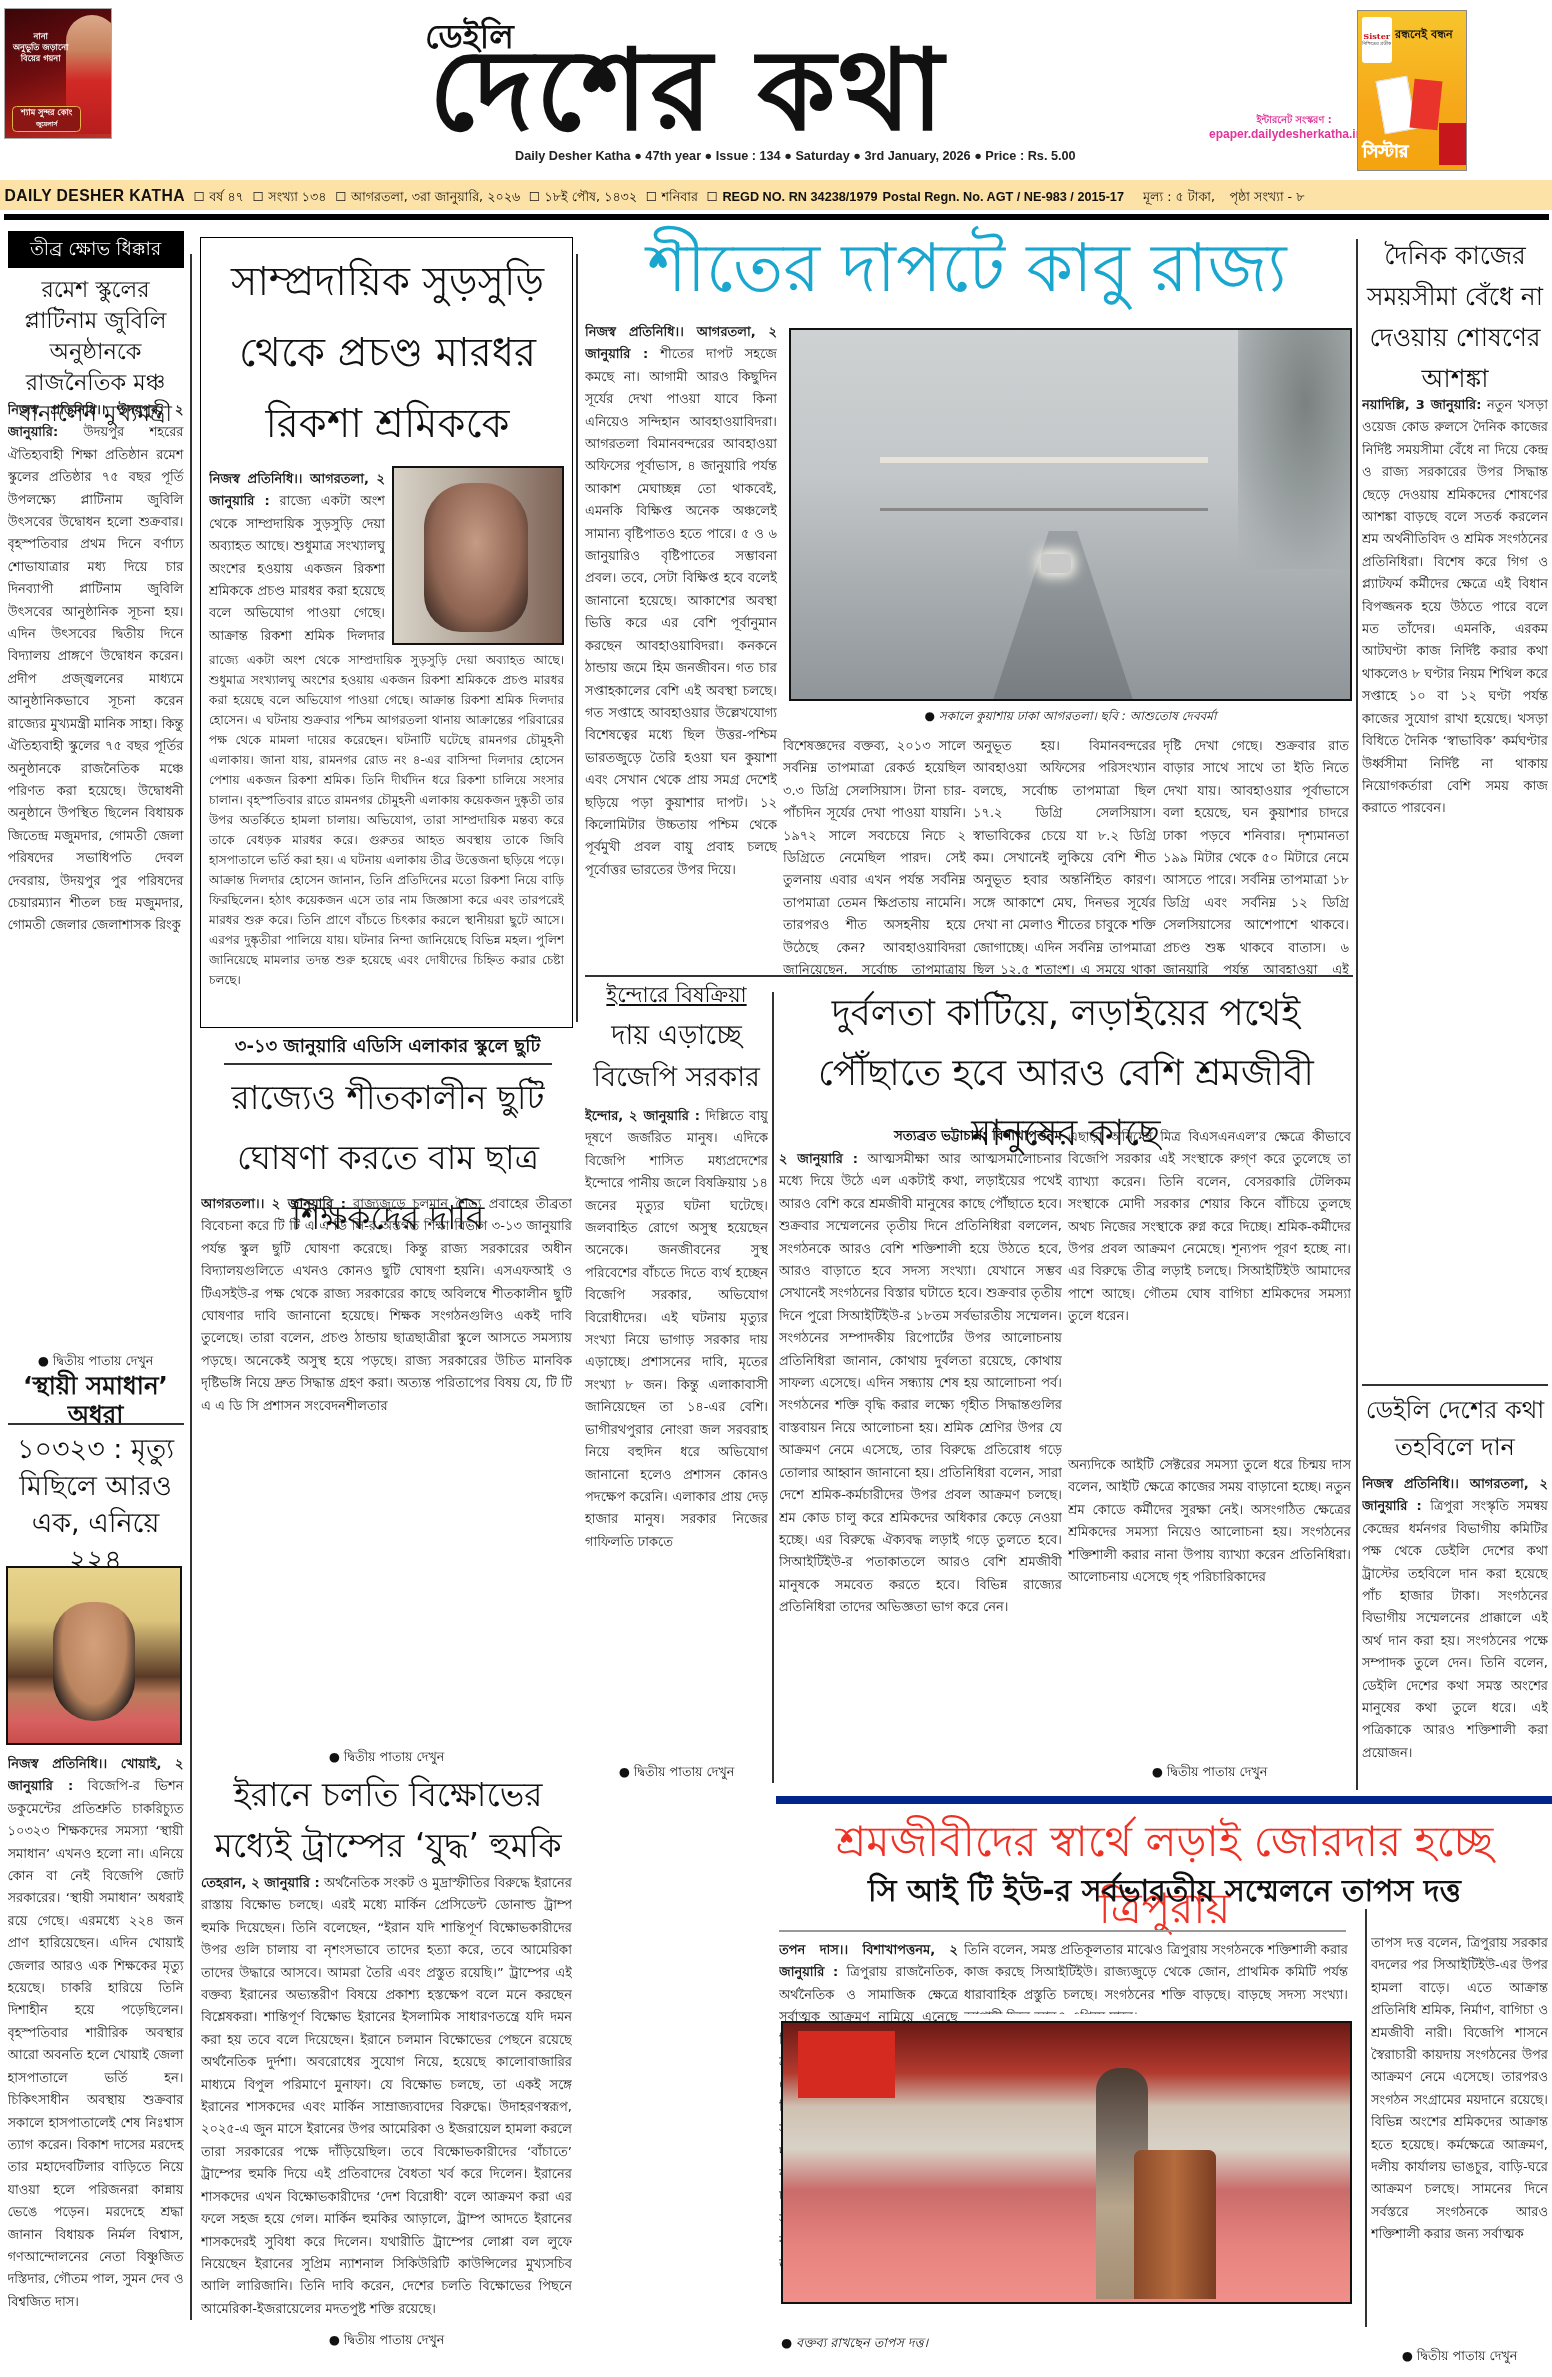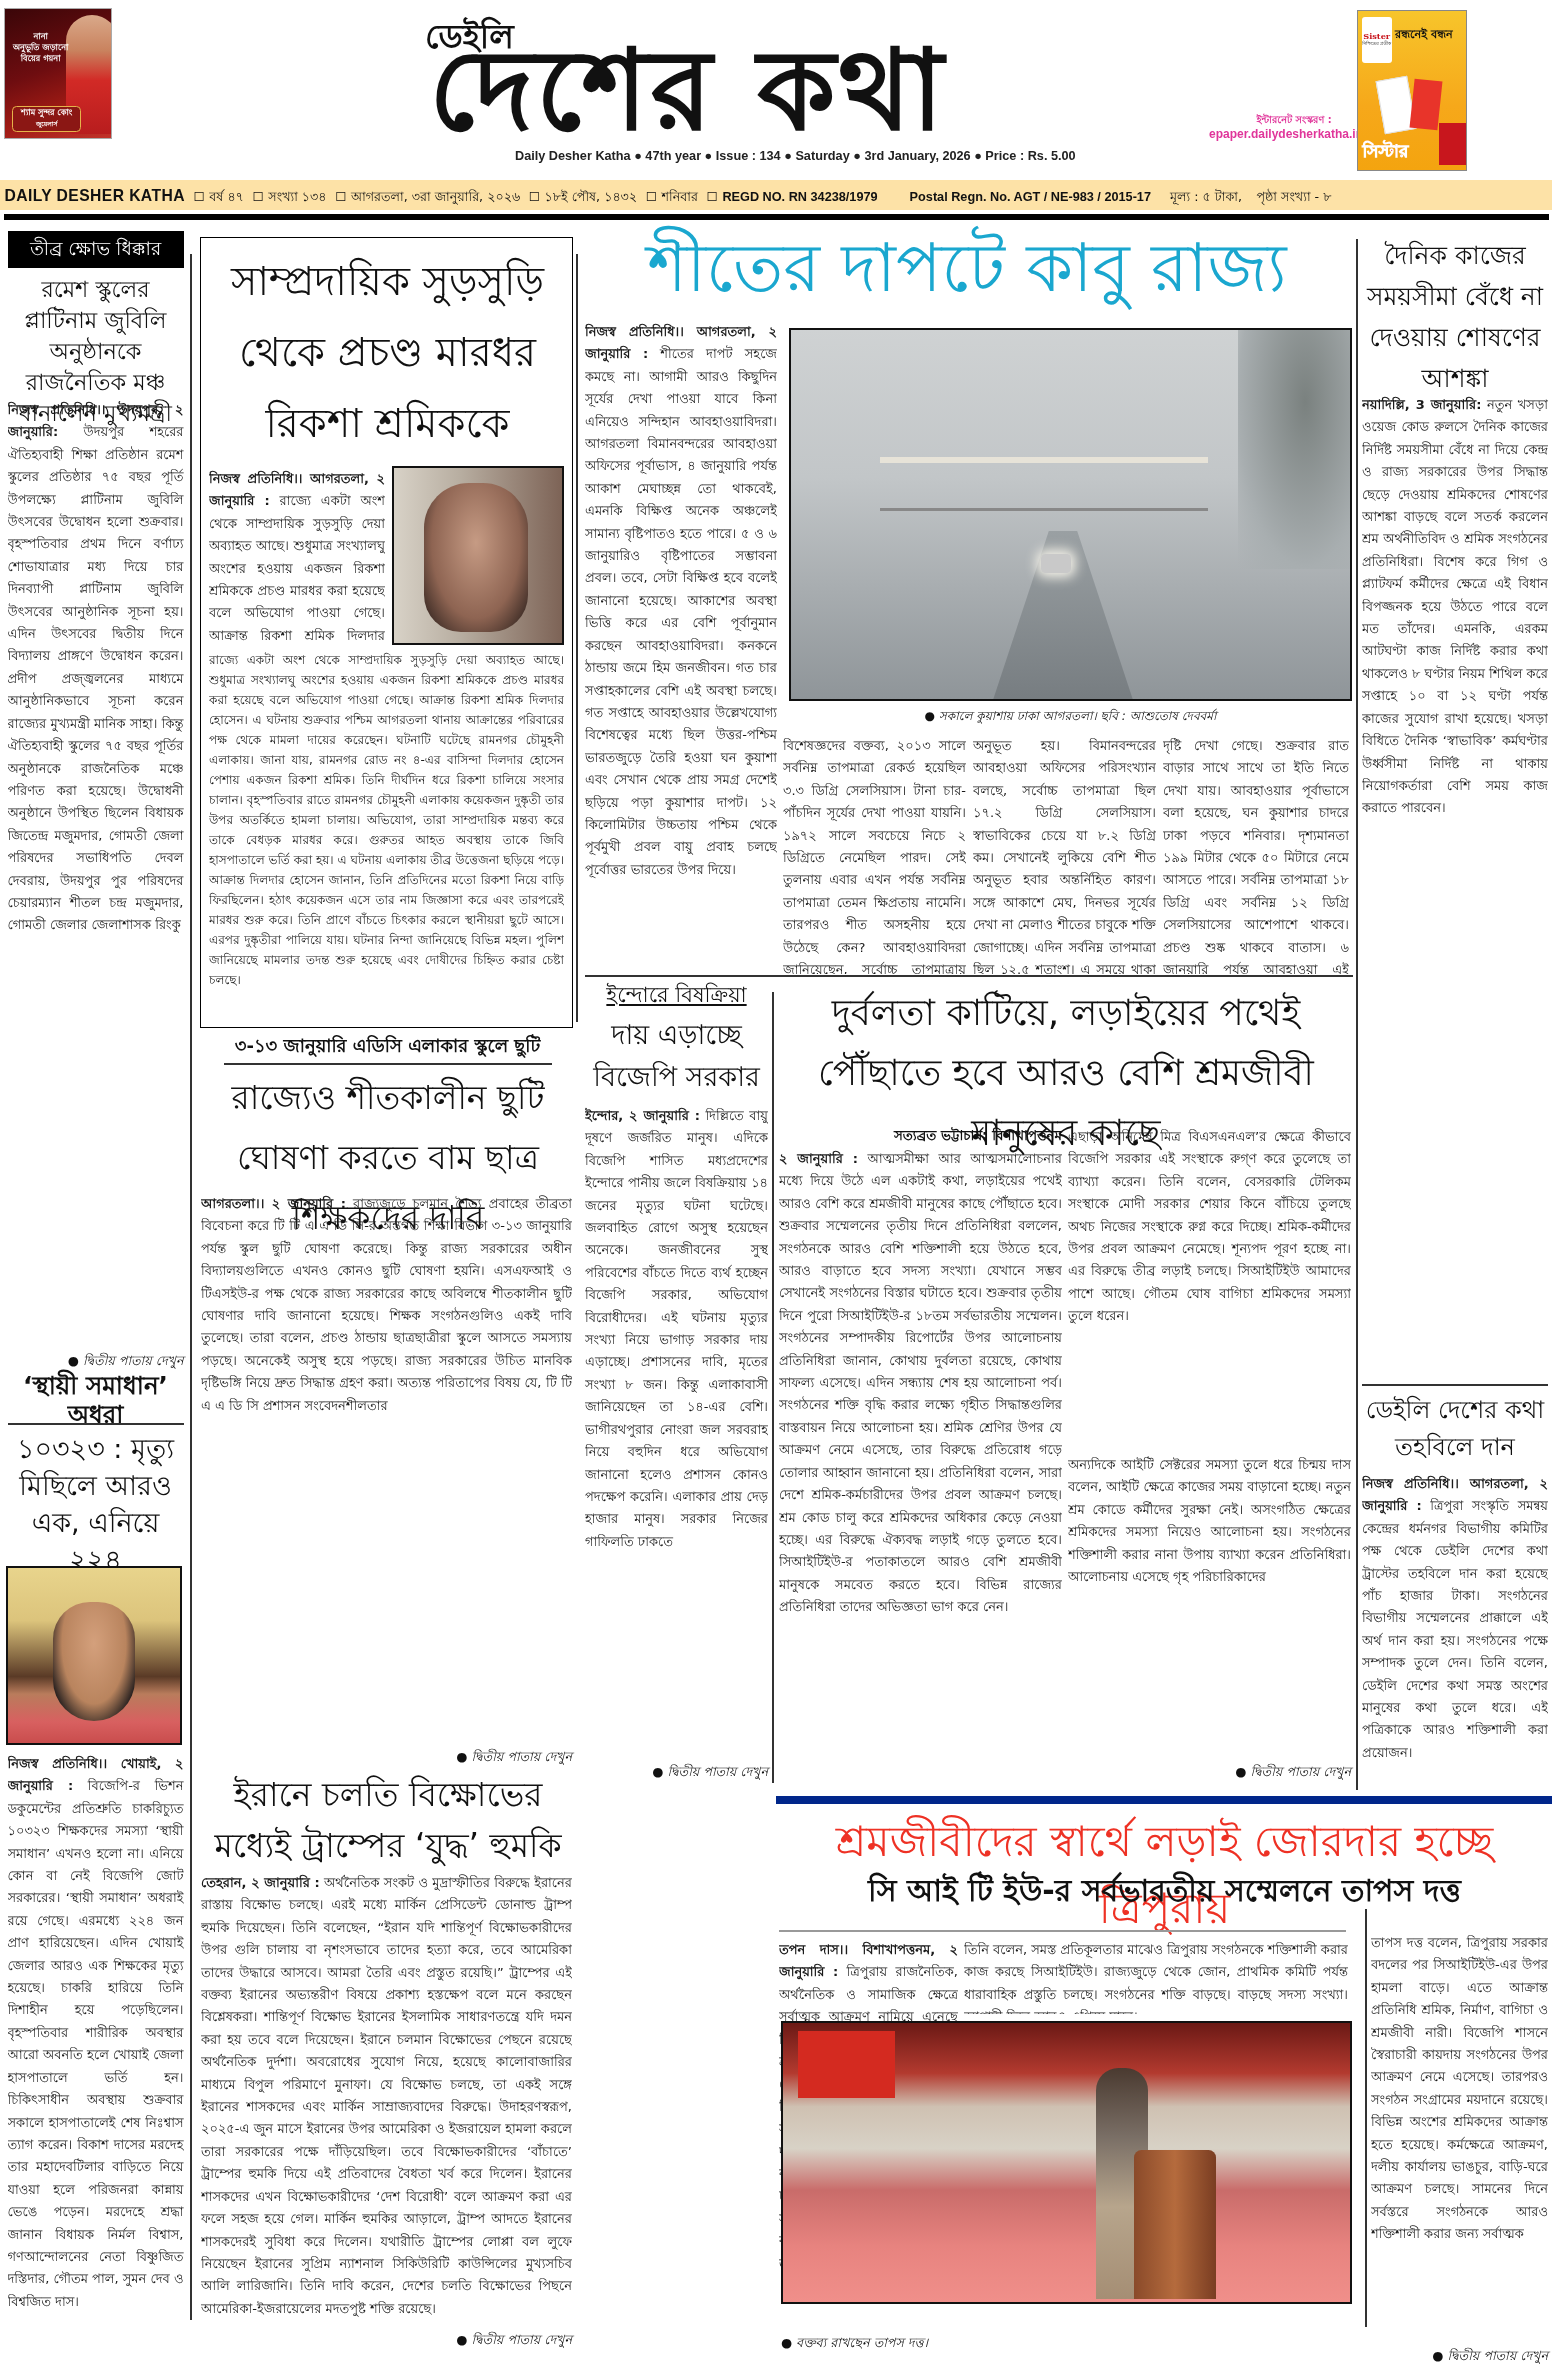--- a/index.html
+++ b/index.html
@@ -5,21 +5,21 @@
   html, body { margin:0; padding:0; background:#fff; }
   body { width:1553px; height:2377px; position:relative; overflow:hidden; font-family:"DejaVu Sans", sans-serif; color:#111; }
   .abs { position:absolute; box-sizing:border-box; }
   .serif { font-family:"DejaVu Serif", serif; }
   .sans { font-family:"Liberation Sans", sans-serif; }
   .body-text { font-size:13px; line-height:22.4px; text-align:justify; color:#1a1a1a; overflow:hidden; }
   .head { font-weight:bold; text-align:center; line-height:1.18; color:#111; }
   .vr { position:absolute; width:1.5px; background:#333; }
   .hr { position:absolute; height:1.5px; background:#333; }
   .photo { position:absolute; border:2.2px solid #111; box-sizing:border-box; overflow:hidden; }
-  .cont { font-size:12.7px; font-style:italic; text-align:right; color:#111; }
+  .cont { font-size:12.7px; text-align:center; color:#111; }
   .dateline { font-weight:bold; }
 </style>
 </head>
 <body>
 
 <div class="abs" style="left:3.7px;top:7.5px;width:108px;height:131px;background:linear-gradient(160deg,#3a0608 0%,#6e0d10 45%,#9c1a14 70%,#c2322a 100%);border:0.7px solid #aaa;overflow:hidden;padding-left:44px;">
   <div style="position:absolute;right:-7.5px;top:6px;width:52px;height:119px;border-radius:26px 26px 7.5px 7.5px;background:linear-gradient(180deg,#d9a98a 0%,#c9825e 30%,#d22a26 55%,#b81d1e 100%);"></div>
   <div style="position:absolute;left:6px;top:22.4px;width:60px;color:#fff;font-size:8.2px;line-height:11.2px;text-align:center;font-weight:bold;">
     <div>নানা</div>
     <div>অনুভূতি জড়ানো</div>
@@ -51,21 +51,21 @@
 
 <div class="abs" style="left:0;top:180px;width:1553px;height:30px;background:#fde2a7;">
   <div style="position:absolute;left:4.5px;top:4.5px;white-space:nowrap;font-size:12.7px;line-height:21px;color:#111;">
     <span class="sans" style="font-weight:900;font-size:15.7px;letter-spacing:0.4px;">DAILY DESHER KATHA</span>
     <span style="margin:0 4.5px;">☐</span><span>বর্ষ ৪৭</span>
     <span style="margin:0 4.5px;">☐</span><span>সংখ্যা ১৩৪</span>
     <span style="margin:0 4.5px;">☐</span><span>আগরতলা, ৩রা জানুয়ারি, ২০২৬</span>
     <span style="margin:0 4.5px;">☐</span><span>১৮ই পৌষ, ১৪৩২</span>
     <span style="margin:0 4.5px;">☐</span><span>শনিবার</span>
     <span style="margin:0 4.5px;">☐</span><span class="sans" style="font-weight:bold;">REGD NO. RN 34238/1979</span>
-    <span class="sans" style="font-weight:bold;margin-left:28px;">Postal Regn. No. AGT / NE-983 / 2015-17</span>
+    <span class="sans" style="font-weight:bold;margin-left:1px;">Postal Regn. No. AGT / NE-983 / 2015-17</span>
     <span style="margin-left:15px;">মূল্য : ৫ টাকা,</span>
     <span style="margin-left:10.4px;">পৃষ্ঠা সংখ্যা - ৮</span>
   </div>
 </div>
 <div class="abs" style="left:3.7px;top:214px;width:1545px;height:6px;background:#000;"></div>
 
 <div class="vr" style="left:190px;top:254px;height:2066px;"></div>
 <div class="vr" style="left:576px;top:254px;height:768px;"></div>
 <div class="vr" style="left:772px;top:992px;height:791px;"></div>
 <div class="vr" style="left:1356px;top:239px;height:1551px;"></div>

